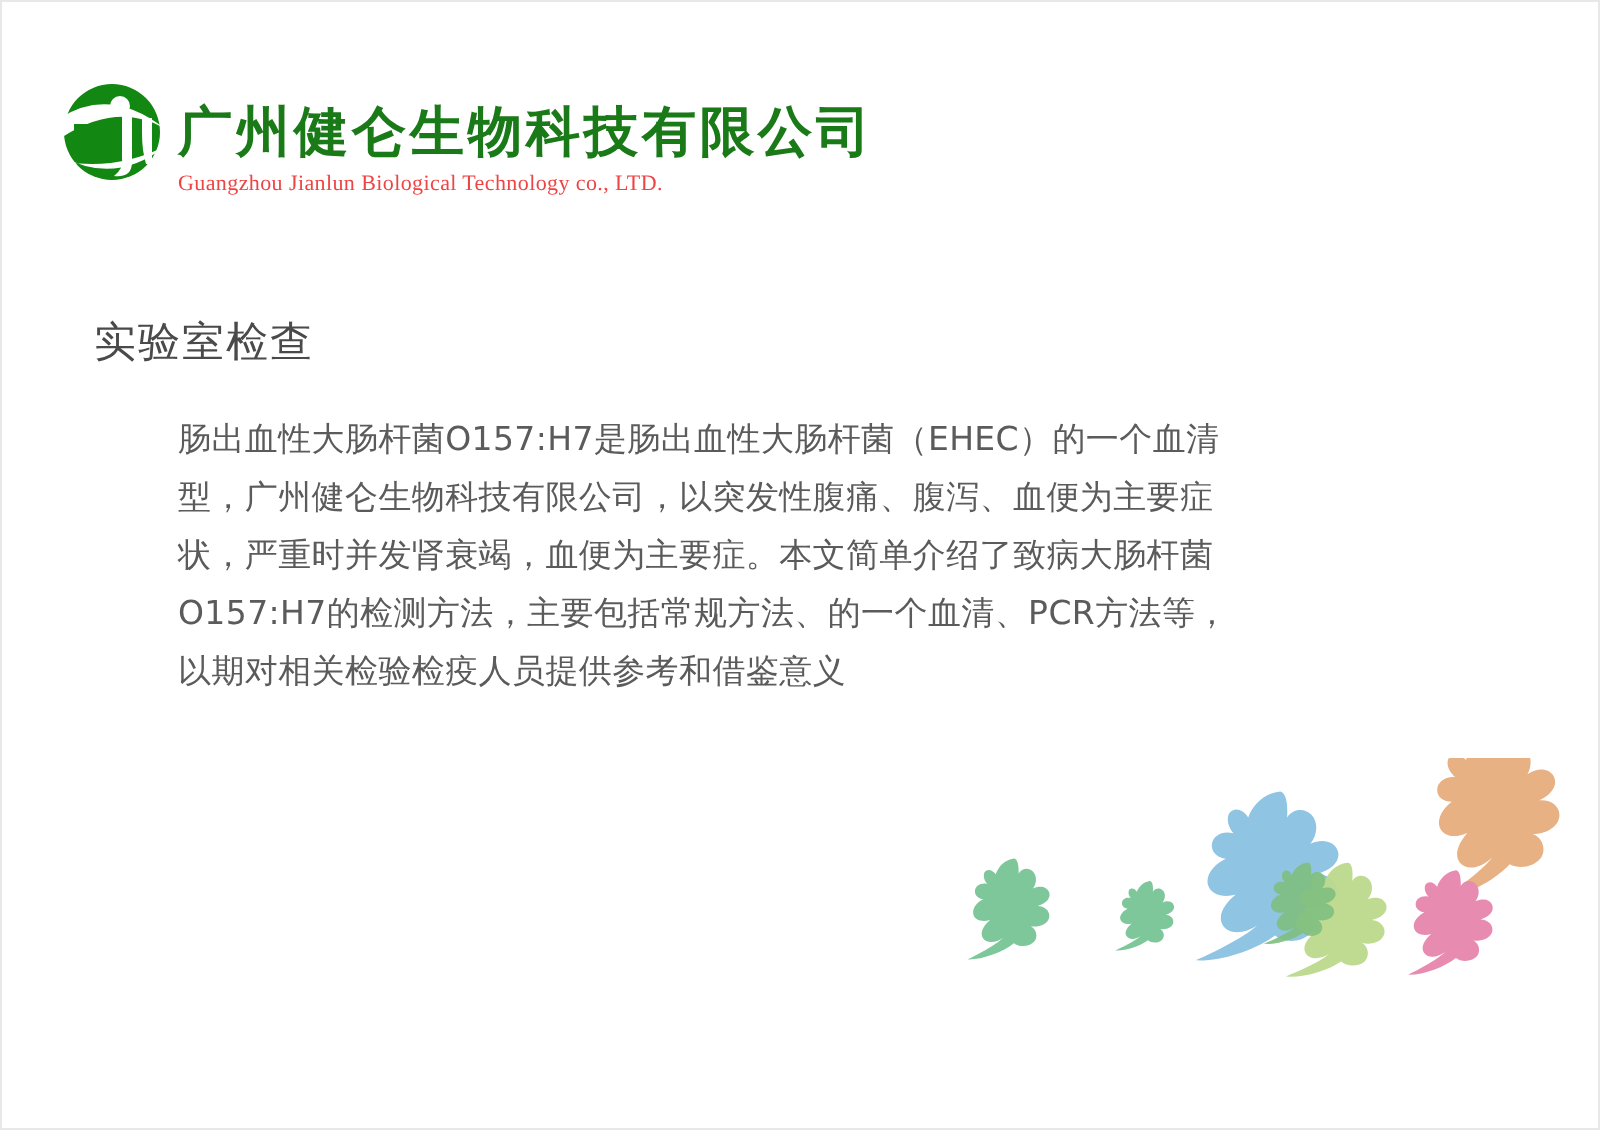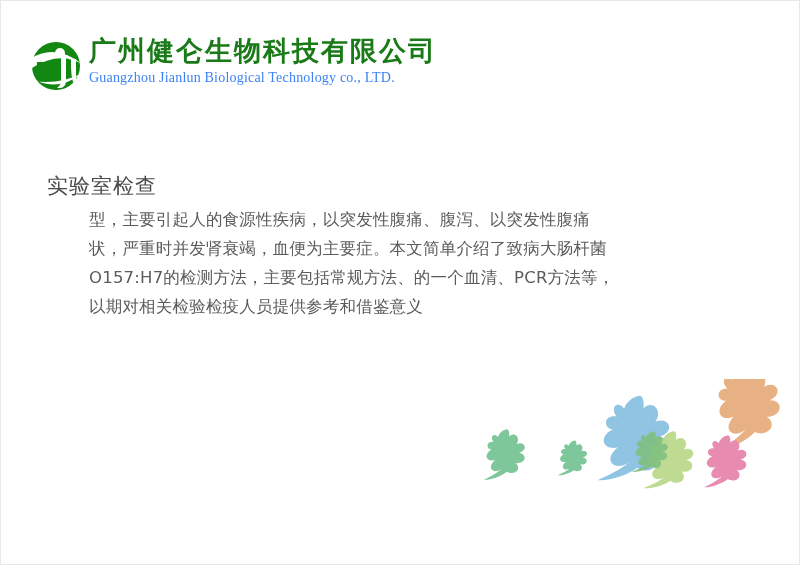--- a/index.html
+++ b/index.html
@@ -40,36 +40,37 @@
     flex-direction: column;
   }
   .brand-cn {
     font-family: "DejaVu Sans", sans-serif;
     font-size: 27px;
     font-weight: bold;
     letter-spacing: 2px;
     color: #1a7a18;
     line-height: 1.15;
     white-space: nowrap;
+    margin-top: 16px;
   }
   .brand-en {
     font-family: "Liberation Serif", "DejaVu Serif", serif;
-    font-size: 14px;
-    color: #3b82f6;
+    font-size: 11px;
+    color: #ef4444;
     line-height: 1.3;
     margin-top: 3px;
     white-space: nowrap;
     letter-spacing: 0.2px;
   }
 
   
   .content-title {
     position: absolute;
     left: 46px;
-    top: 171px;
+    top: 156px;
     font-family: "DejaVu Sans", sans-serif;
     font-size: 21px;
     color: #4a4a4a;
     letter-spacing: 1px;
     white-space: nowrap;
   }
   .content-body {
     position: absolute;
     left: 88px;
     top: 204px;
@@ -124,21 +125,22 @@
 
     <span class="brand-text">
       <span class="brand-cn">广州健仑生物科技有限公司</span>
       <span class="brand-en">Guangzhou Jianlun Biological Technology co., LTD.</span>
     </span>
   </div>
 
   <div class="content-title">实验室检查</div>
 
   <div class="content-body">
-    <p>型，主要引起人的食源性疾病，以突发性腹痛、腹泻、以突发性腹痛</p>
+    <p>肠出血性大肠杆菌O157:H7是肠出血性大肠杆菌（EHEC）的一个血清</p>
+    <p>型，广州健仑生物科技有限公司，以突发性腹痛、腹泻、血便为主要症</p>
     <p>状，严重时并发肾衰竭，血便为主要症。本文简单介绍了致病大肠杆菌</p>
     <p>O157:H7的检测方法，主要包括常规方法、的一个血清、PCR方法等，</p>
     <p>以期对相关检验检疫人员提供参考和借鉴意义</p>
   </div>
 
   <div class="leaves">
     <svg viewBox="0 0 320 120" width="320" height="120" aria-hidden="true">
       <defs>
 
         <path id="ginkgo" d="M50 4

